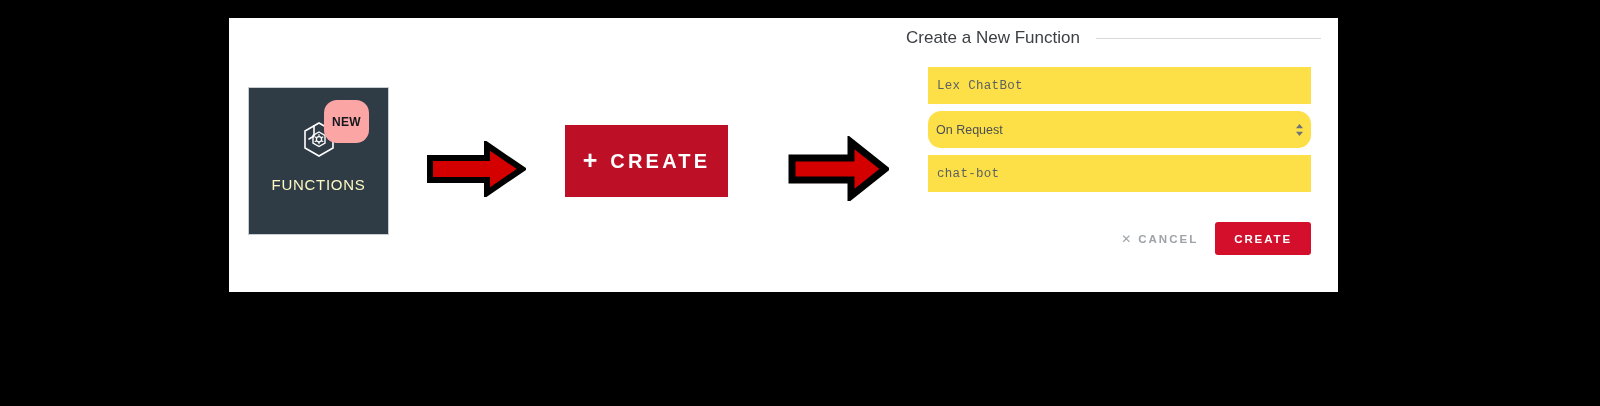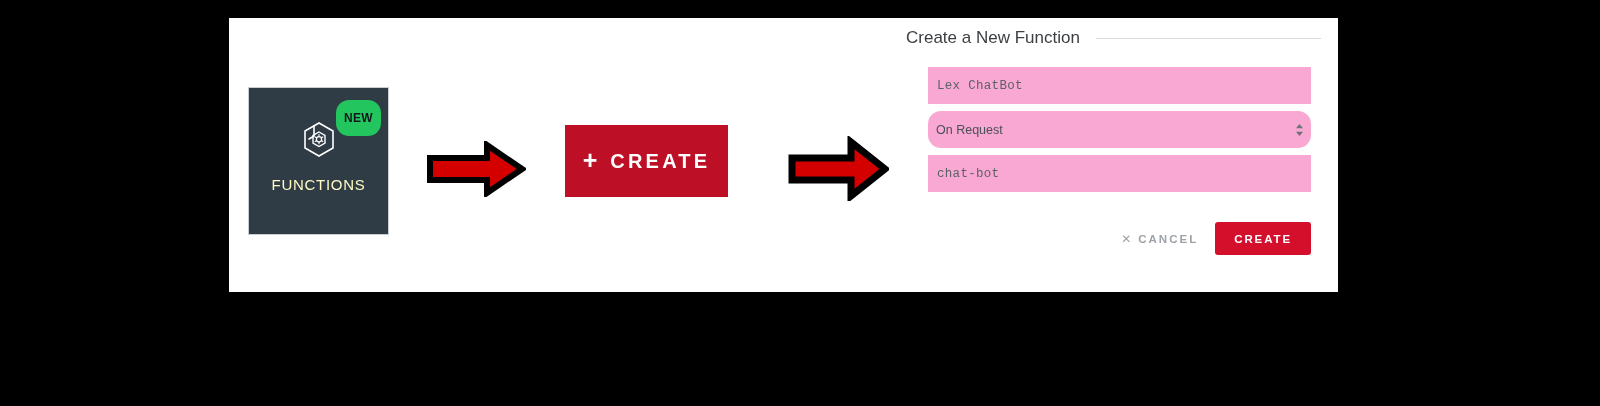--- a/index.html
+++ b/index.html
@@ -52,25 +52,25 @@
     right: 0;
     top: 88px;
     text-align: center;
     color: #fef9c3;
     font-size: 15px;
     letter-spacing: 0.7px;
     font-family: "Liberation Sans", sans-serif;
   }
   .new-badge {
     position: absolute;
-    left: 87px;
+    left: 75px;
     top: 12px;
     width: 45px;
-    height: 36px;
-    background: #22c55e;
+    height: 43px;
+    background: #fca5a5;
     border-radius: 13px;
     color: #14181c;
     font-size: 12px;
     font-weight: bold;
     letter-spacing: 0.4px;
     display: flex;
     align-items: center;
     justify-content: center;
     font-family: "Liberation Sans", sans-serif;
   }
@@ -137,21 +137,21 @@
     background: #d9d9d9;
   }
 
   .fields {
     margin-top: 19px;
     padding-left: 29px;
   }
   .field {
     position: relative;
     height: 37px;
-    background: #f9a8d4;
+    background: #fde047;
     margin-bottom: 7px;
     display: flex;
     align-items: center;
     box-sizing: border-box;
     width: 383px;
   }
   .field.mono {
     font-family: "Liberation Mono", "DejaVu Sans Mono", monospace;
     font-size: 12.5px;
     color: #5c6166;

